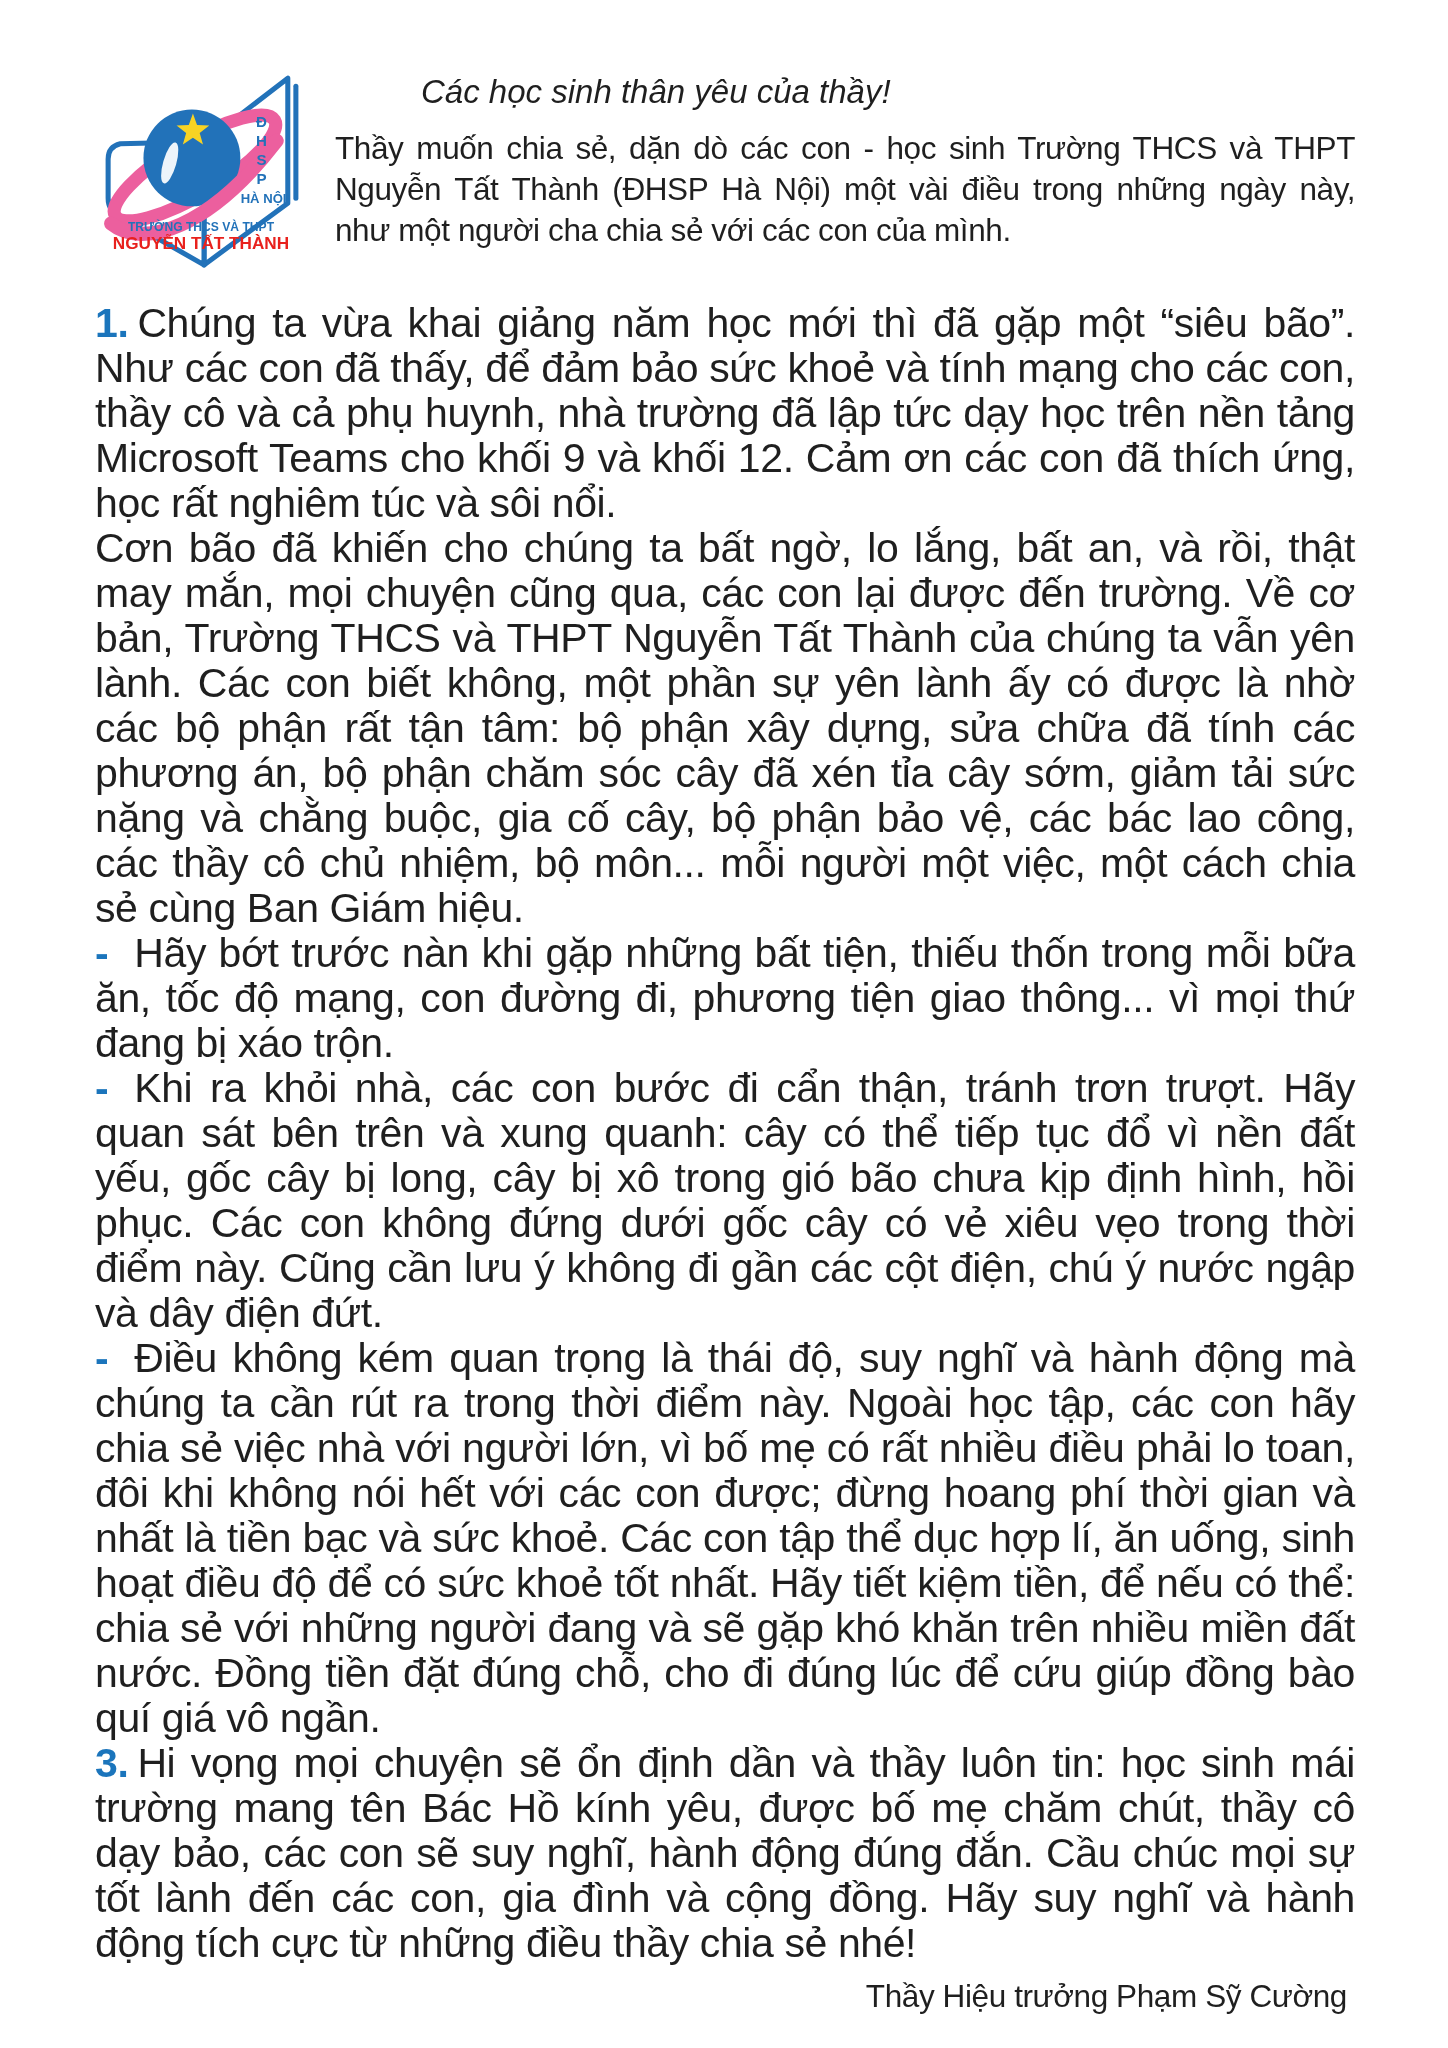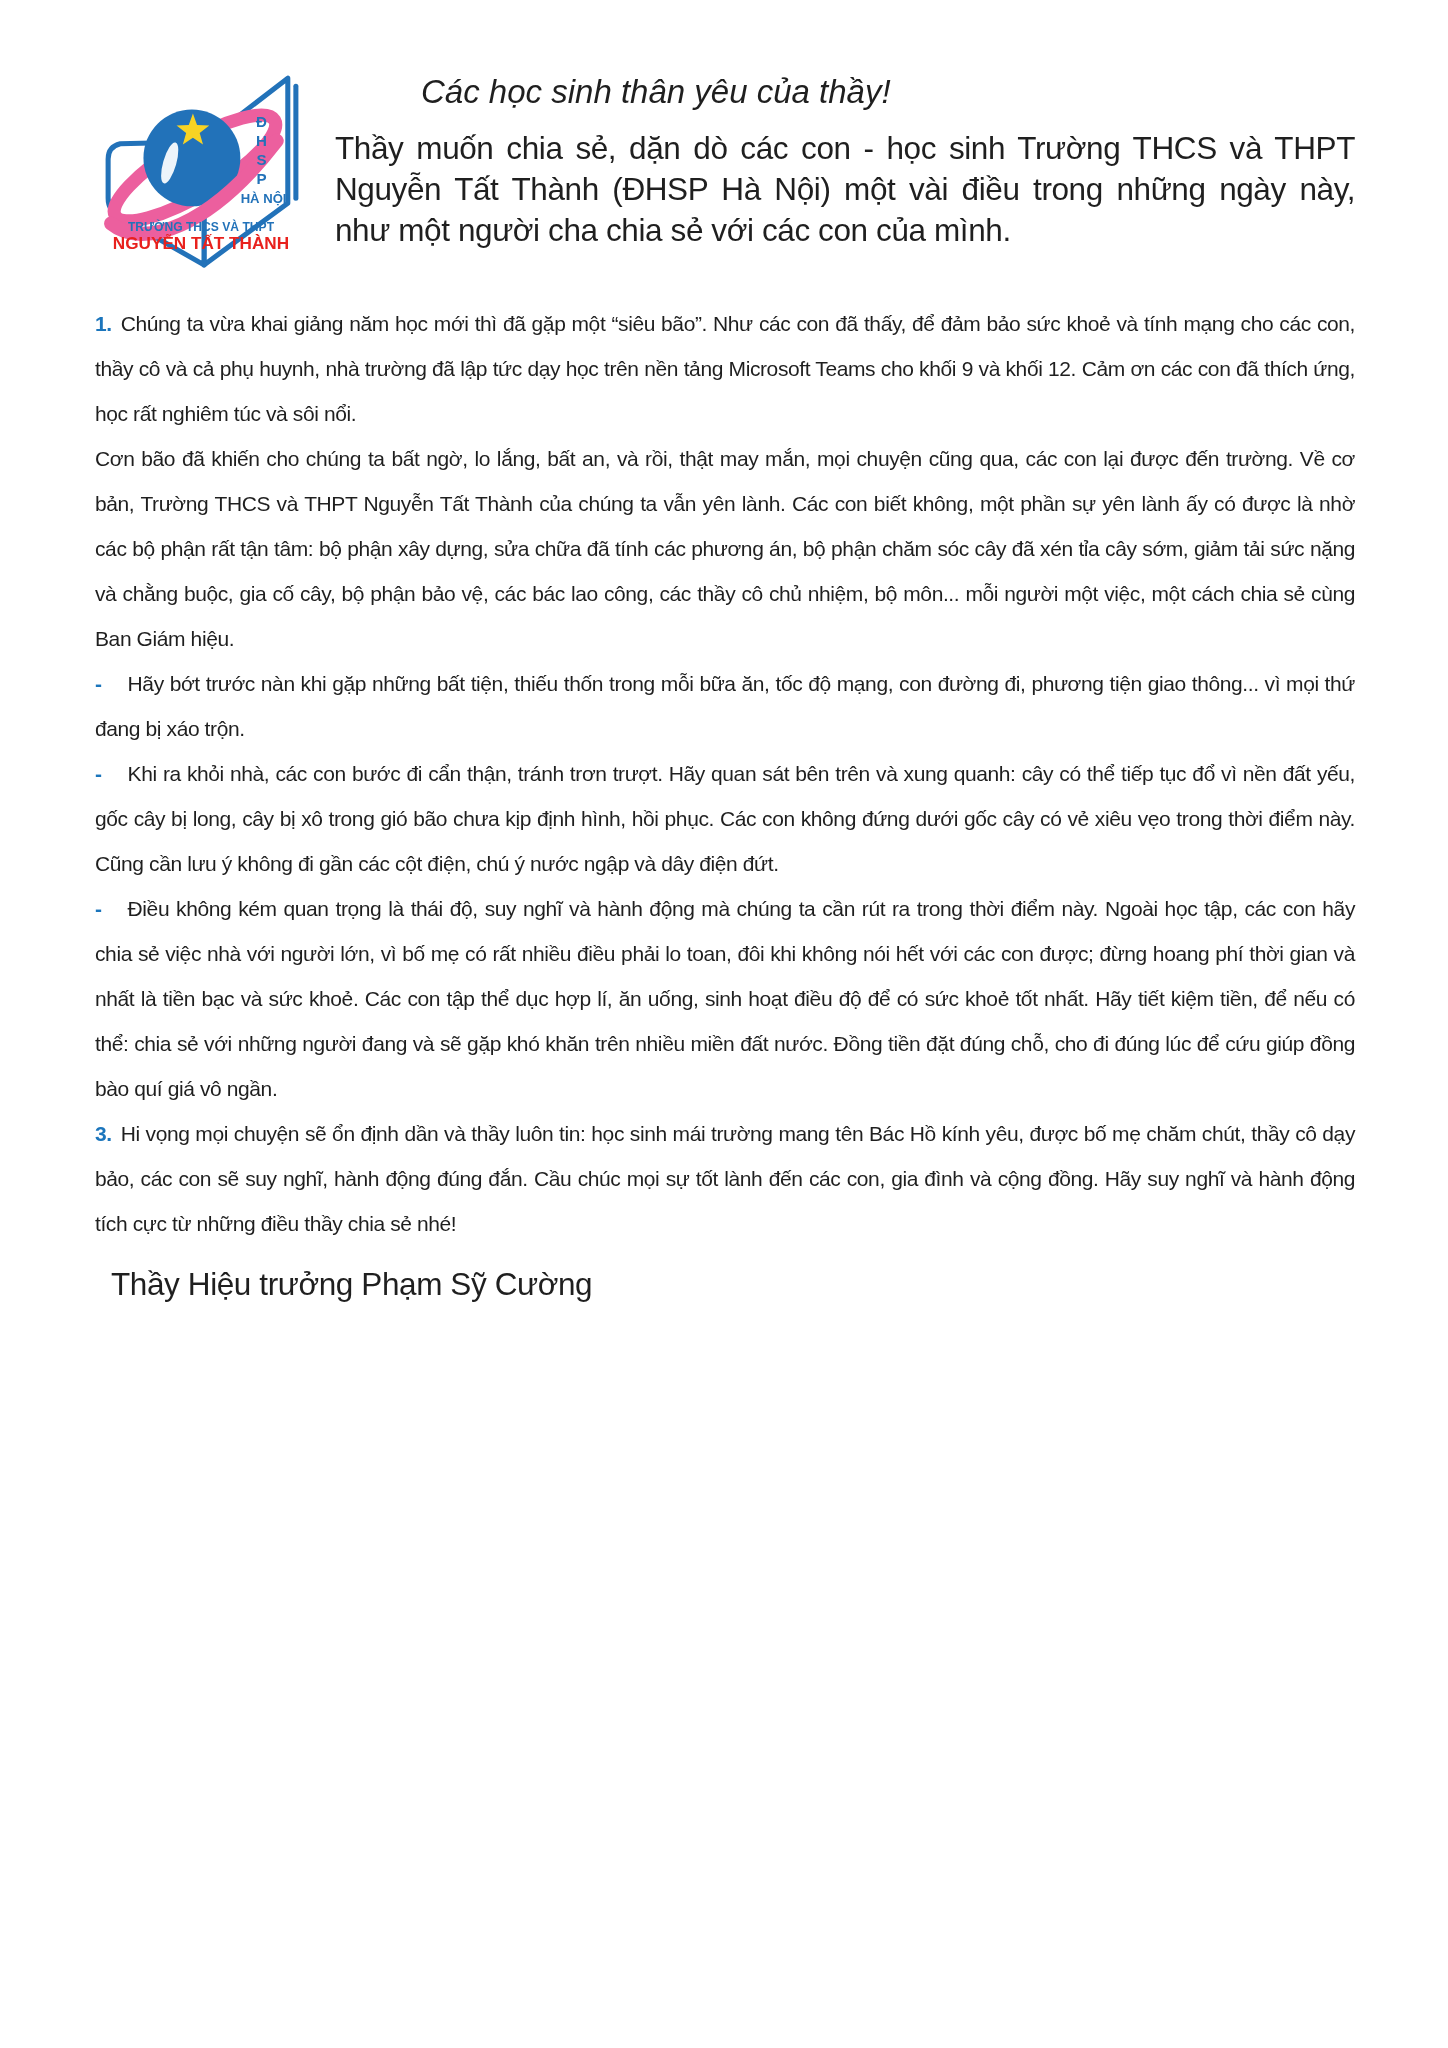--- a/index.html
+++ b/index.html
@@ -26,36 +26,37 @@
   }
   .intro{
     font-size:31.5px;
     line-height:41px;
     letter-spacing:-0.4px;
     text-align:justify;
     margin:0;
   }
   .letter-body{
     margin-top:26px;
-    font-size:21px;
+    font-size:41px;
     line-height:45px;
     letter-spacing:-0.4px;
   }
   p.para{margin:0;text-align:justify;}
   .marker{
     color:#1b75bc;
     font-weight:bold;
     margin-right:9px;
   }
   .marker.dash{margin-right:26px;}
   .signature{
+    text-align:right;
     font-size:31.5px;
     line-height:45px;
     letter-spacing:-0.4px;
-    margin:16px;
+    margin:8px;
   }
   
   .logo-letter{font-family:"Liberation Sans",sans-serif;font-weight:bold;font-size:15px;fill:#2272b9;}
   .logo-city{font-family:"Liberation Sans",sans-serif;font-weight:bold;font-size:13px;fill:#2272b9;}
   .logo-type{font-family:"Liberation Sans",sans-serif;font-weight:bold;font-size:12px;fill:#2272b9;}
   .logo-name{font-family:"Liberation Sans",sans-serif;font-weight:bold;font-size:17px;fill:#e8211d;}
 </style>
 </head>
 <body>
 

